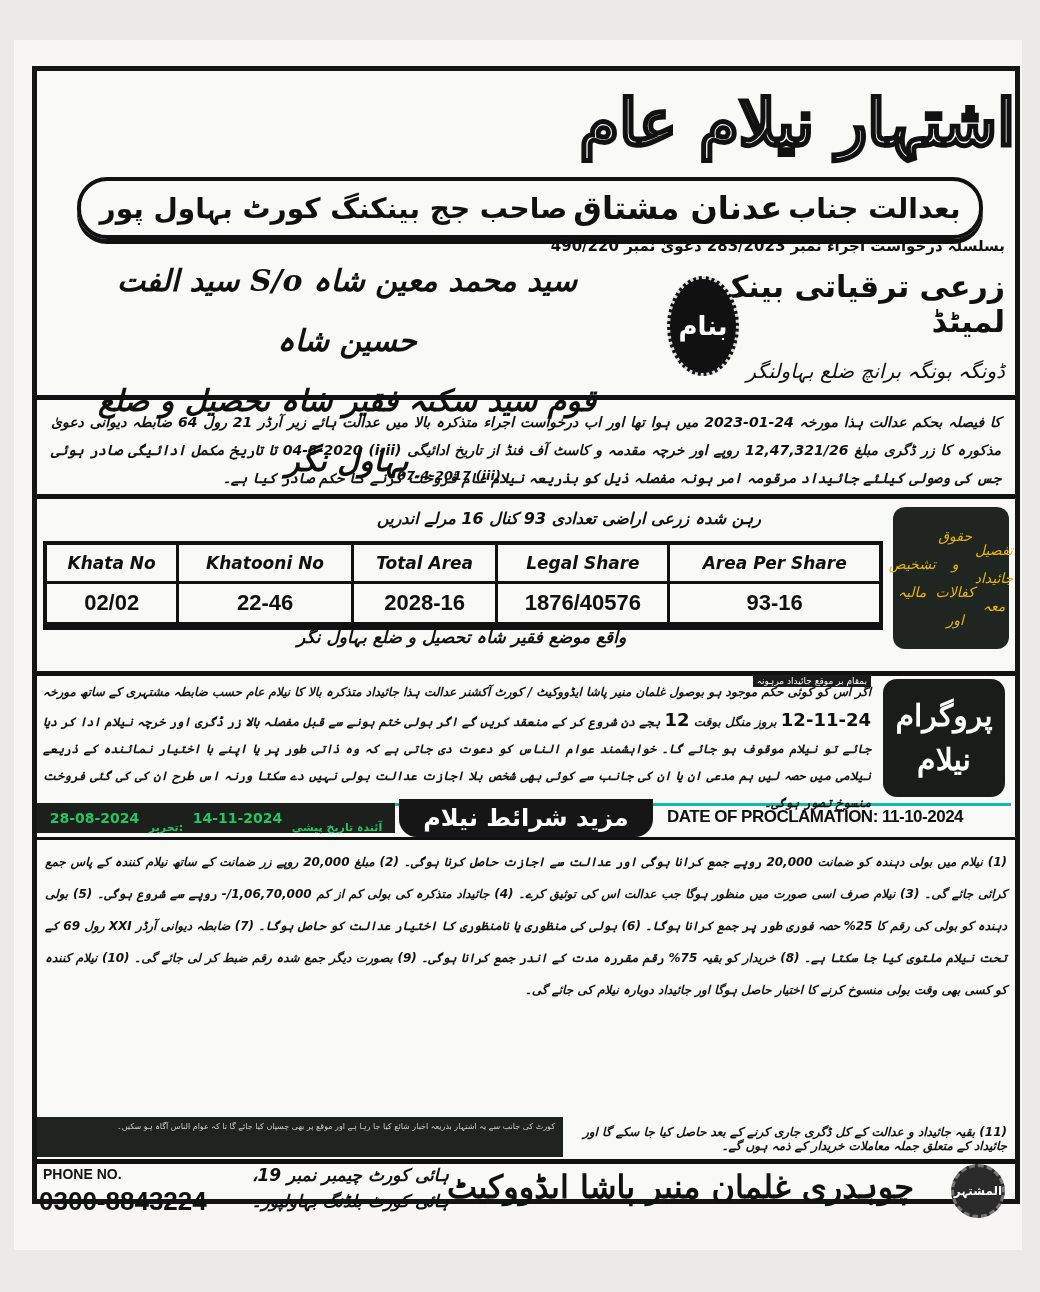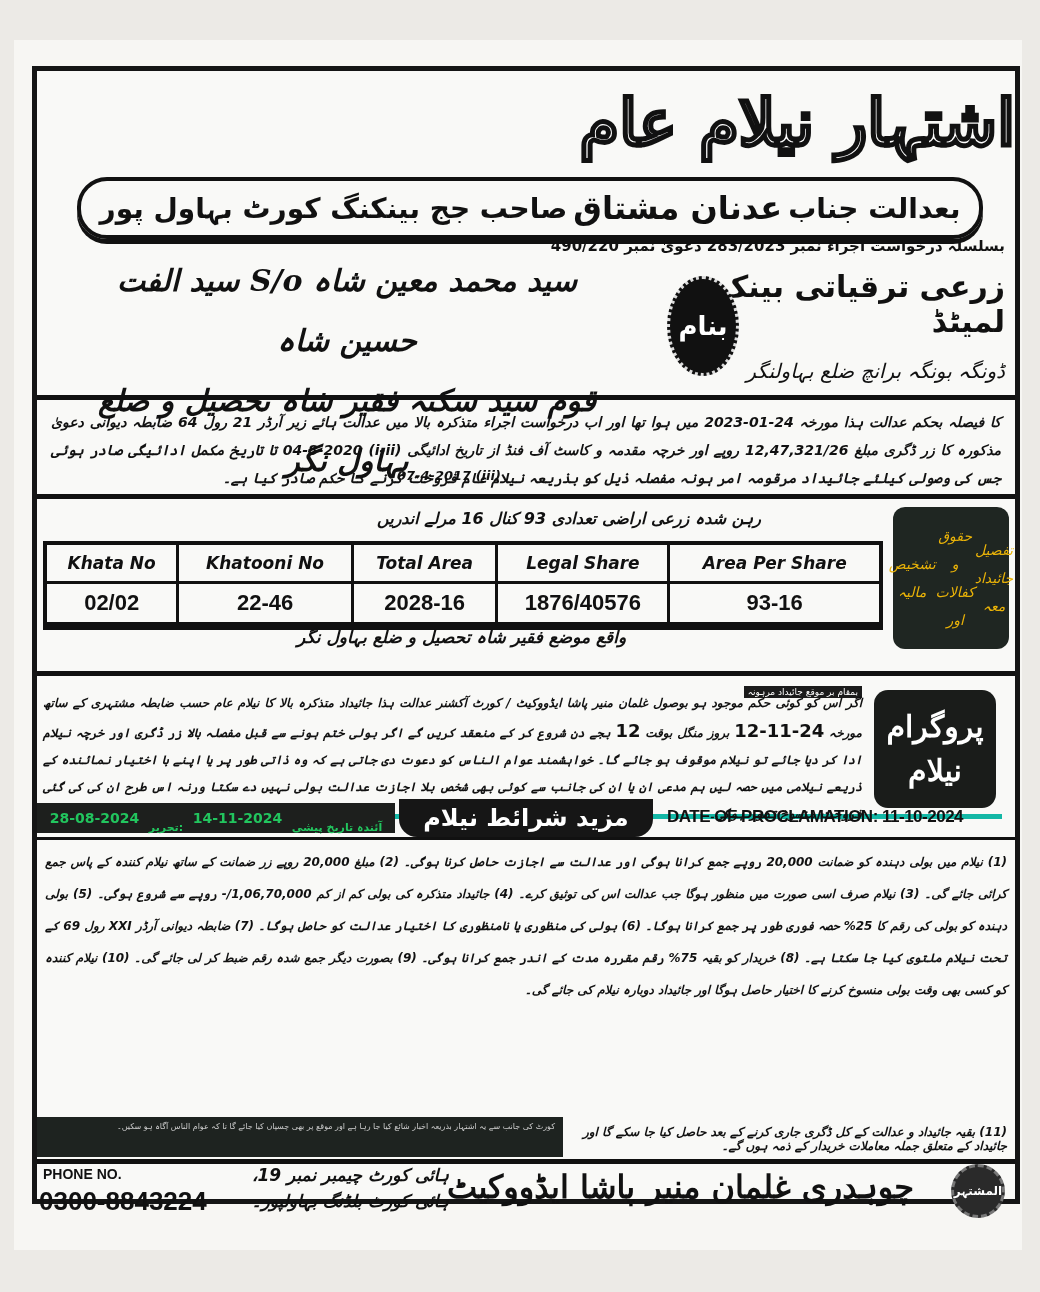--- a/index.html
+++ b/index.html
@@ -20,21 +20,21 @@
   .order-box{left:0;right:0;top:324px;height:104px;border-top:5px solid #111;border-bottom:5px solid #111;padding:8px 14px;box-sizing:border-box;font-size:14px;font-weight:bold;font-style:italic;line-height:28px;direction:rtl;text-align:justify;}
   .order-box .date{left:360px;top:62px;font-size:13px;direction:ltr;}
   .prop{left:0;right:0;top:428px;height:172px;border-bottom:5px solid #111;}
   .prop-caption{left:340px;top:10px;font-size:16px;font-style:italic;font-weight:bold;direction:rtl;}
   .prop-table{position:absolute;left:6px;top:42px;width:840px;border-collapse:collapse;border:4px solid #111;box-shadow:0 4px 0 #111;padding-left:24px;}
   .prop-table th,.prop-table td{border:3px solid #111;text-align:center;}
   .prop-table th{font-size:17px;font-style:italic;font-weight:bold;height:34px;}
   .prop-table td{font-size:22px;font-weight:bold;height:36px;font-family:"Liberation Sans",sans-serif;}
   .prop-location{left:260px;top:128px;font-size:17px;font-style:italic;font-weight:bold;direction:rtl;}
   .prop-side{right:6px;top:8px;width:116px;height:142px;background:#1f2622;color:#eab308;border-radius:12px;display:flex;flex-direction:row;align-items:center;justify-content:center;font-size:14px;font-style:italic;line-height:28px;direction:rtl;text-align:center;}
-  .program{left:0;right:13px;top:600px;height:132px;border-bottom:5px solid #14b8a6;margin-top:11px;}
+  .program{left:0;right:4px;top:600px;height:132px;border-bottom:3px solid #14b8a6;}
   .prog-tag{right:140px;top:4px;background:#1b1b1b;color:#fff;font-size:9px;padding:1px 4px;direction:rtl;}
   .prog-text{left:6px;right:140px;top:8px;font-size:12px;font-weight:bold;font-style:italic;line-height:27px;direction:rtl;text-align:justify;}
   .prog-text .big{font-size:18px;font-style:normal;}
   .prog-side{right:6px;top:8px;width:122px;height:118px;background:#1a1c1a;color:#fff;border-radius:14px;display:flex;flex-direction:column;align-items:center;justify-content:center;font-size:30px;font-family:"DejaVu Serif",serif;font-weight:bold;line-height:44px;direction:rtl;}
   .terms-bar{left:0;right:0;top:732px;height:34px;}
   .terms-dark{left:0;top:0;width:358px;height:30px;background:#1d1f1d;color:#22c55e;display:flex;align-items:center;justify-content:space-around;font-size:14px;font-weight:bold;padding:0 8px;box-sizing:border-box;text-align:center;}
   .terms-dark .lbl{font-size:11px;margin-top:18px;}
   .terms-title{left:362px;top:-4px;width:254px;height:38px;background:#161616;color:#fff;border-radius:0 0 18px 18px;display:flex;align-items:center;justify-content:center;font-size:24px;font-weight:bold;direction:rtl;}
   .procl{left:630px;top:4px;font-size:17px;font-weight:bold;font-family:"Liberation Sans",sans-serif;letter-spacing:-0.5px;}
   .terms-box{left:0;right:0;top:766px;height:290px;border-top:3px solid #111;padding:6px 8px;box-sizing:border-box;font-size:12px;font-weight:bold;font-style:italic;line-height:32px;direction:rtl;text-align:justify;}

